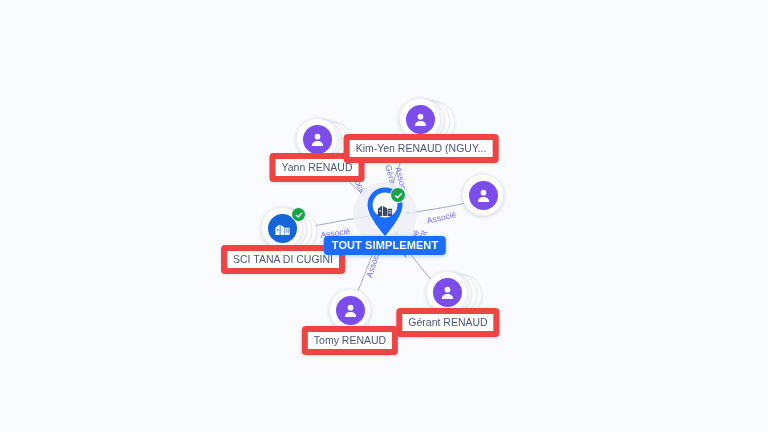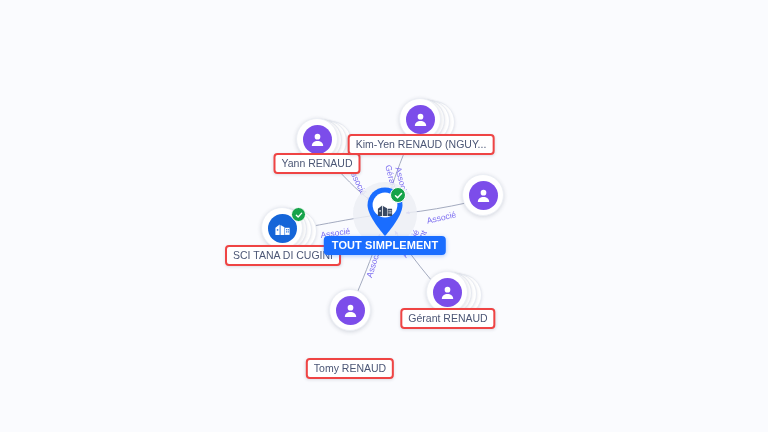--- a/index.html
+++ b/index.html
@@ -91,21 +91,21 @@
     justify-content: center;
     z-index: 5;
   }
   .check-badge svg { display: block; }
 
   
   .node-label {
     position: absolute;
     transform: translate(-50%, 0);
     background: #ffffff;
-    border: 2px solid #ef4444;
+    border: 6px solid #ef4444;
     border-radius: 4px;
     padding: 2px 6px 3px 6px;
     font-size: 10.5px;
     line-height: 12px;
     color: #4b5675;
     white-space: nowrap;
     box-shadow: 0 1px 3px rgba(40,50,80,0.14);
   }
 
   
@@ -283,21 +283,21 @@
       <div class="avatar-frame">
         <div class="avatar-circle person">
           <svg width="17" height="17" viewBox="0 0 24 24" fill="#ffffff">
             <circle cx="12" cy="8" r="4"></circle>
             <path d="M4 21c0-4.4 3.6-7 8-7s8 2.6 8 7z"></path>
           </svg>
         </div>
       </div>
     </div>
   </div>
-  <div class="node-label" style="left:350px; top:326px;margin-top:32px;">Tomy RENAUD</div>
+  <div class="node-label" style="left:350px; top:326px;">Tomy RENAUD</div>
 
   <div class="node" style="left:283px; top:229px;">
     <div class="node-stack">
       <div class="stack-card c3"></div>
       <div class="stack-card c2"></div>
       <div class="stack-card c1"></div>
       <div class="avatar-frame">
         <div class="avatar-circle company">
           <svg width="17" height="17" viewBox="0 0 24 24" fill="#ffffff">
             <path d="M2 21V11l6-4.5V21z"></path>

